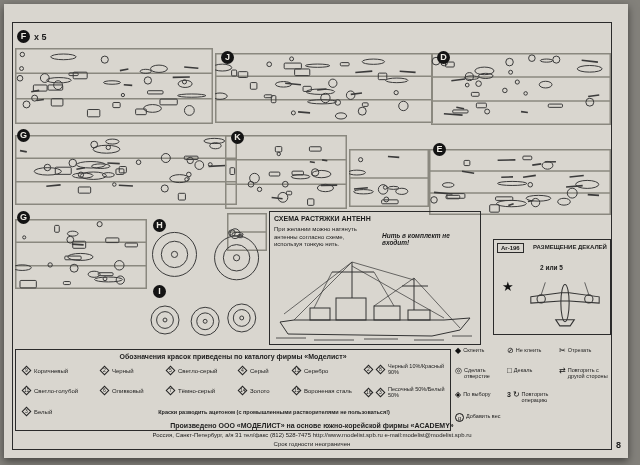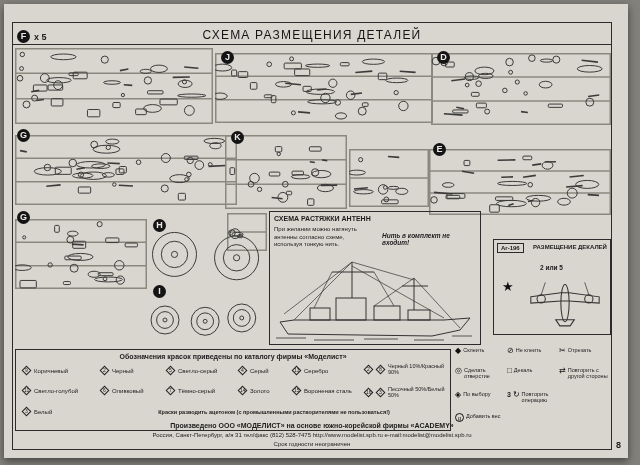--- a/index.html
+++ b/index.html
@@ -40,23 +40,20 @@
   .f2{position:absolute;left:0;top:409px;width:100%;text-align:center;font-size:6px}
   .f3{position:absolute;left:0;top:418px;width:100%;text-align:center;font-size:6px}
   .pagenum{position:absolute;right:7px;top:436px;font-size:9px;font-weight:bold}
 </style>
 </head>
 <body>
 
 <div class="paper">
   <div class="content">
 
-    <div class="header">
-      <div class="title">СХЕМА РАЗМЕЩЕНИЯ ДЕТАЛЕЙ</div>
-    </div>
 
     <div class="badge" style="left:4px;top:7px">F</div>
     <div class="note" style="left:21px;top:9px">x 5</div>
     <svg class="sprue" style="left:2px;top:25px" width="198" height="76">
         <rect fill="none" stroke="#8a887f" stroke-width="1.5" x="0.75" y="0.75" width="196.5" height="74.5"></rect>
         <line fill="none" stroke="#8a887f" stroke-width="1.5" x1="1" y1="25.333333333333332" x2="197" y2="25.333333333333332"></line>
         <line fill="none" stroke="#8a887f" stroke-width="1.5" x1="1" y1="50.666666666666664" x2="197" y2="50.666666666666664"></line>
         <circle fill="none" stroke="#3b3b3b" stroke-width="1" cx="5.004038406537863" cy="30.25525532348792" r="2.8158263851962175"></circle>
         <circle fill="none" stroke="#3b3b3b" stroke-width="1" cx="107.90789450467932" cy="47.040163774993346" r="1.628079527117349"></circle>
         <circle fill="none" stroke="#3b3b3b" stroke-width="1" cx="11.516945411691882" cy="56.4610360206389" r="3.4538719067135233"></circle>

